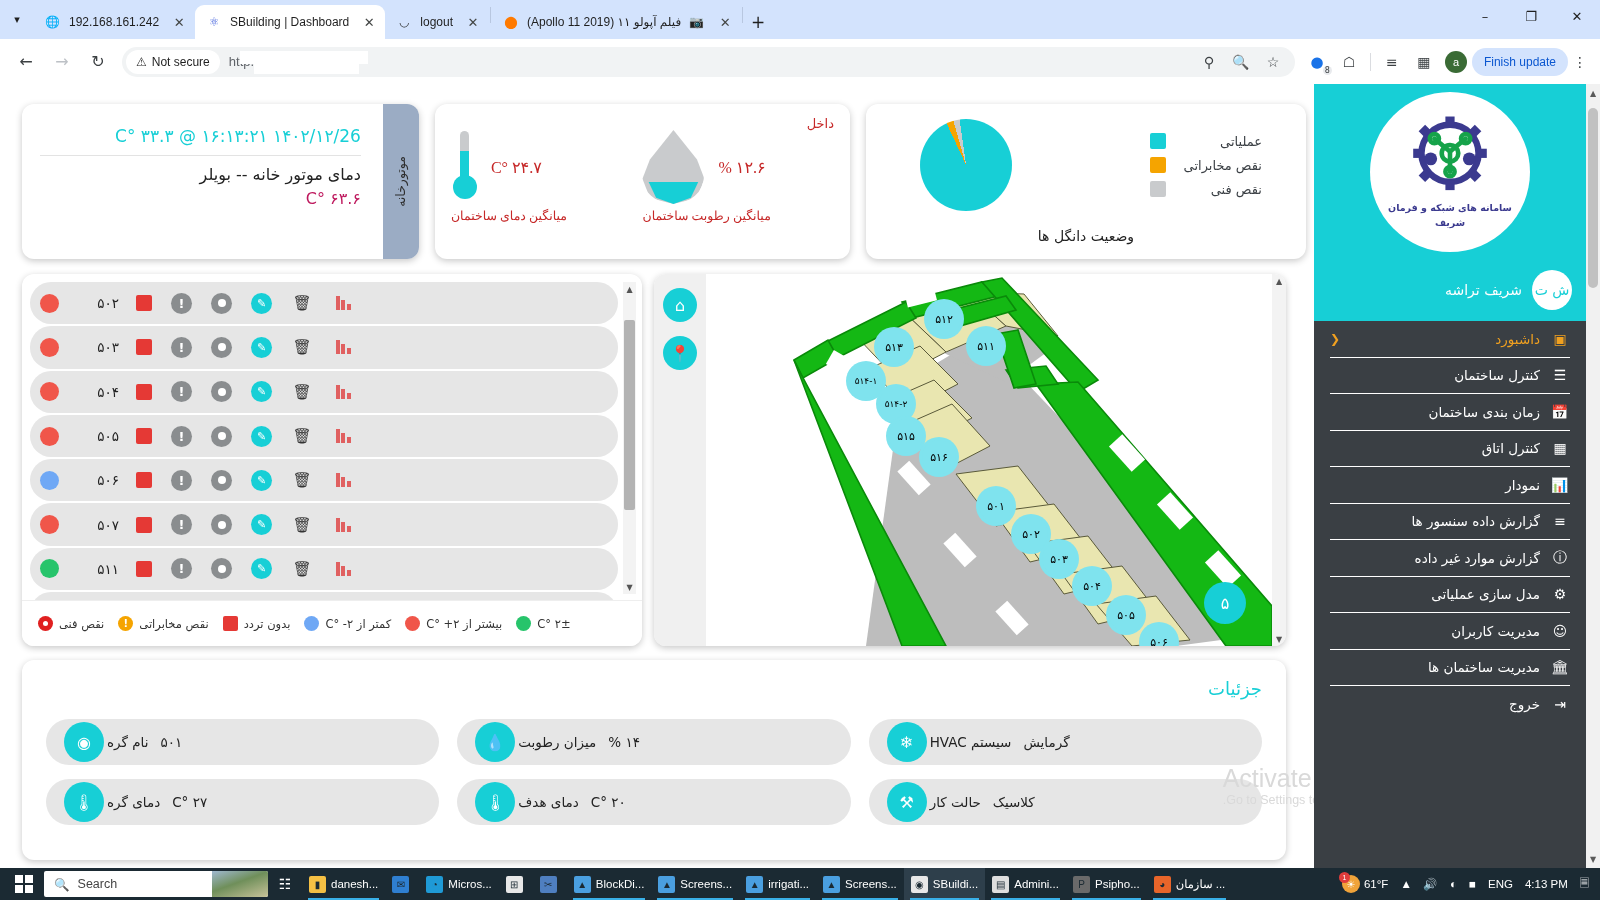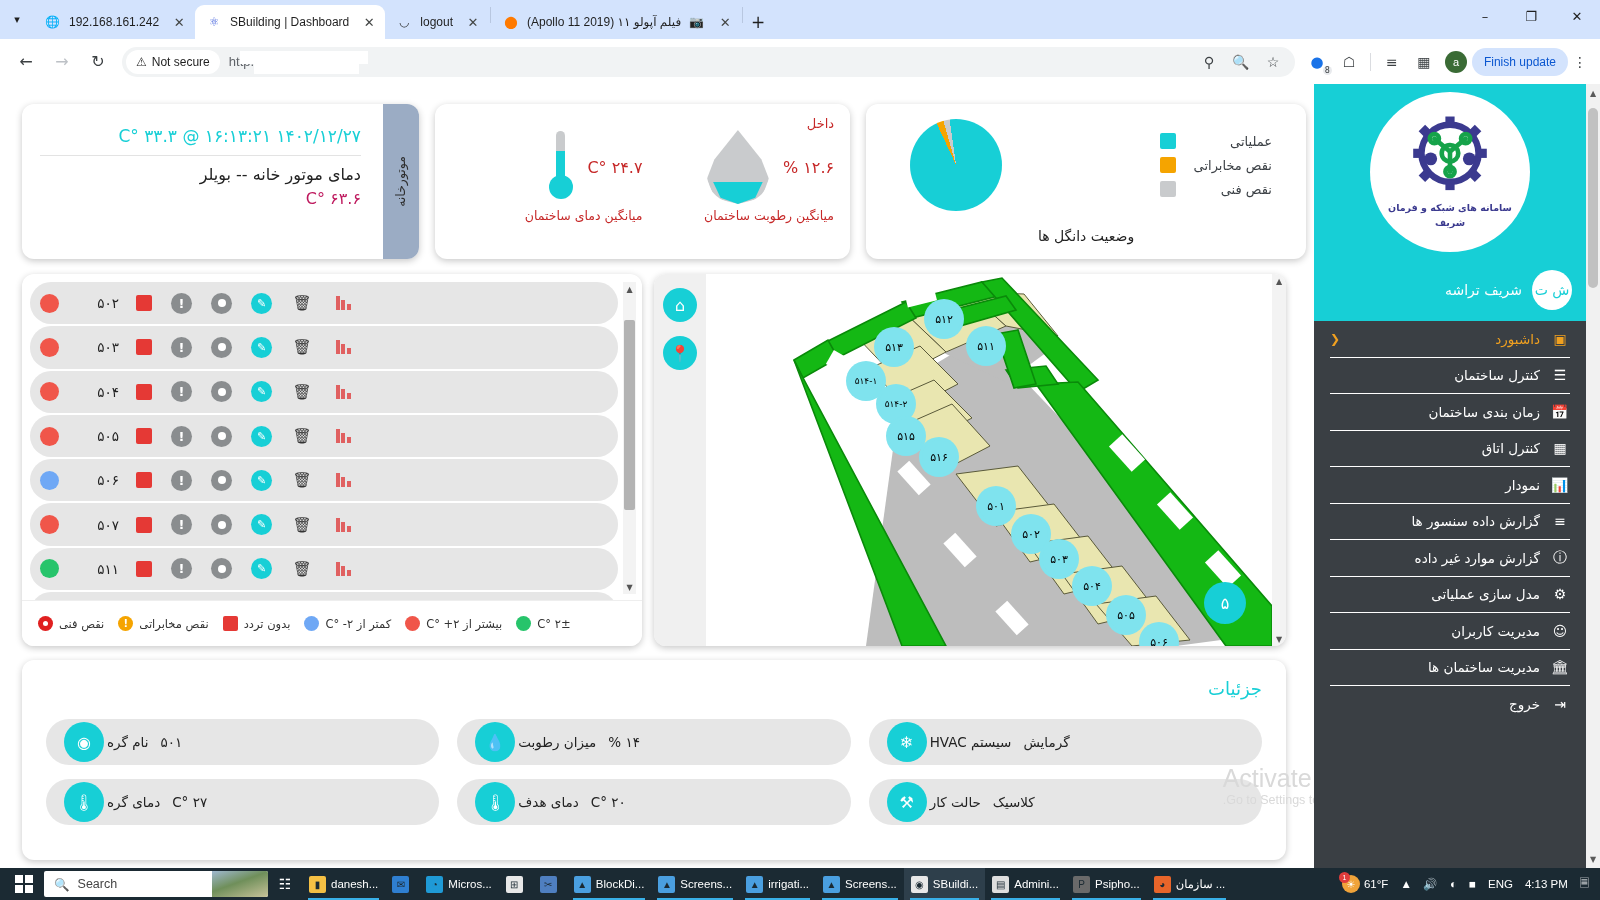--- a/index.html
+++ b/index.html
@@ -106,37 +106,37 @@
   .boiler-title { font-size:17px; color:#222; }
   .boiler-val { font-size:17px; color:#17cfd6; margin-top:6px; direction:rtl; }
   .boiler-hr { border:0; border-top:1px solid #e3e3e3; margin:9px 0 9px 0; }
   .boiler-title2 { font-size:16px; color:#222; }
   .boiler-val2 { font-size:16px; color:#be185d; margin-top:5px; }
 
   
   .card-env { width:418px; padding:10px 16px 8px; }
   .env-label-top { position:absolute; right:16px; top:12px; font-size:13px; color:#c62828; }
   .env-items { display:flex; flex-direction:row-reverse; justify-content:space-around; align-items:flex-start; margin-top:14px; }
-  .env-item { display:flex; flex-direction:column; align-items:flex-start; width:50%; }
+  .env-item { display:flex; flex-direction:column; align-items:flex-end; width:50%;font-family:Liberation Serif, serif; }
   .env-row { display:flex; flex-direction:row-reverse; align-items:center; gap:14px; height:78px; }
   .env-val { font-size:16px; color:#c62828; }
   .env-cap { font-size:12.5px; color:#c62828; margin-top:2px; }
 
   .thermo { width:26px; height:72px; position:relative; }
   .thermo .stem { position:absolute; left:9px; top:0; width:9px; height:46px; background:#c9cbcd; border-radius:5px 5px 0 0; }
   .thermo .fill { position:absolute; left:9px; top:20px; width:9px; height:30px; background:#17cfd6; }
   .thermo .bulb { position:absolute; left:2px; top:44px; width:24px; height:24px; border-radius:50%; background:#17cfd6; }
   .drop { width:62px; height:74px; position:relative; overflow:hidden; }
   .drop .shape { position:absolute; left:0; top:0; width:62px; height:74px; background:#c9cbcd;
     border-radius:50% 50% 50% 50% / 62% 62% 38% 38%; clip-path: polygon(50% 0%, 88% 40%, 100% 66%, 88% 92%, 50% 100%, 12% 92%, 0% 66%, 12% 40%); }
   .drop .water { position:absolute; left:0; bottom:0; width:62px; height:22px; background:#17cfd6;
     clip-path: polygon(10% 0%, 90% 0%, 78% 72%, 50% 100%, 22% 72%); }
 
   
-  .card-pie { width:443px; padding:12px 18px; }
+  .card-pie { width:443px; padding:12px 28px; }
   .pie-inner { display:flex; flex-direction:row-reverse; align-items:center; justify-content:space-between; height:98px; padding:0 16px 0 26px; }
   .pie { width:92px; height:92px; border-radius:50%;
     background: conic-gradient(from -8deg, #17cfd6 0deg 343deg, #f5a400 343deg 352deg, #c9cbcd 352deg 360deg); }
   .pie-legend { display:flex; flex-direction:column; gap:8px; }
   .pl-row { display:flex; flex-direction:row-reverse; align-items:center; gap:10px; justify-content:flex-start; }
   .pl-sw { width:16px; height:16px; border-radius:2px; }
   .pl-lbl { font-size:13px; color:#3a3f44; min-width:86px; text-align:right; }
   .pie-caption { text-align:center; font-size:14px; color:#222; margin-top:14px; }
 
   
@@ -400,21 +400,21 @@
 
     <div class="content">
 
       <div class="cards-row">
 
         <div class="card card-boiler">
           <div class="boiler-tab">
             <span>موتورخانه</span>
           </div>
           <div class="boiler-body">
-            <div class="boiler-val">۱۴۰۲/۱۲/۲۷ ۱۶:۱۳:۲۱ @ ۳۳.۳ °C</div>
+            <div class="boiler-val">۱۴۰۲/۱۲/26 ۱۶:۱۳:۲۱ @ ۳۳.۳ °C</div>
             <hr class="boiler-hr">
             <div class="boiler-title2">دمای موتور خانه -- بویلر</div>
             <div class="boiler-val2">۶۳.۶ °C</div>
           </div>
         </div>
 
         <div class="card card-env">
           <div class="env-label-top">داخل</div>
           <div class="env-items">
             <div class="env-item">

